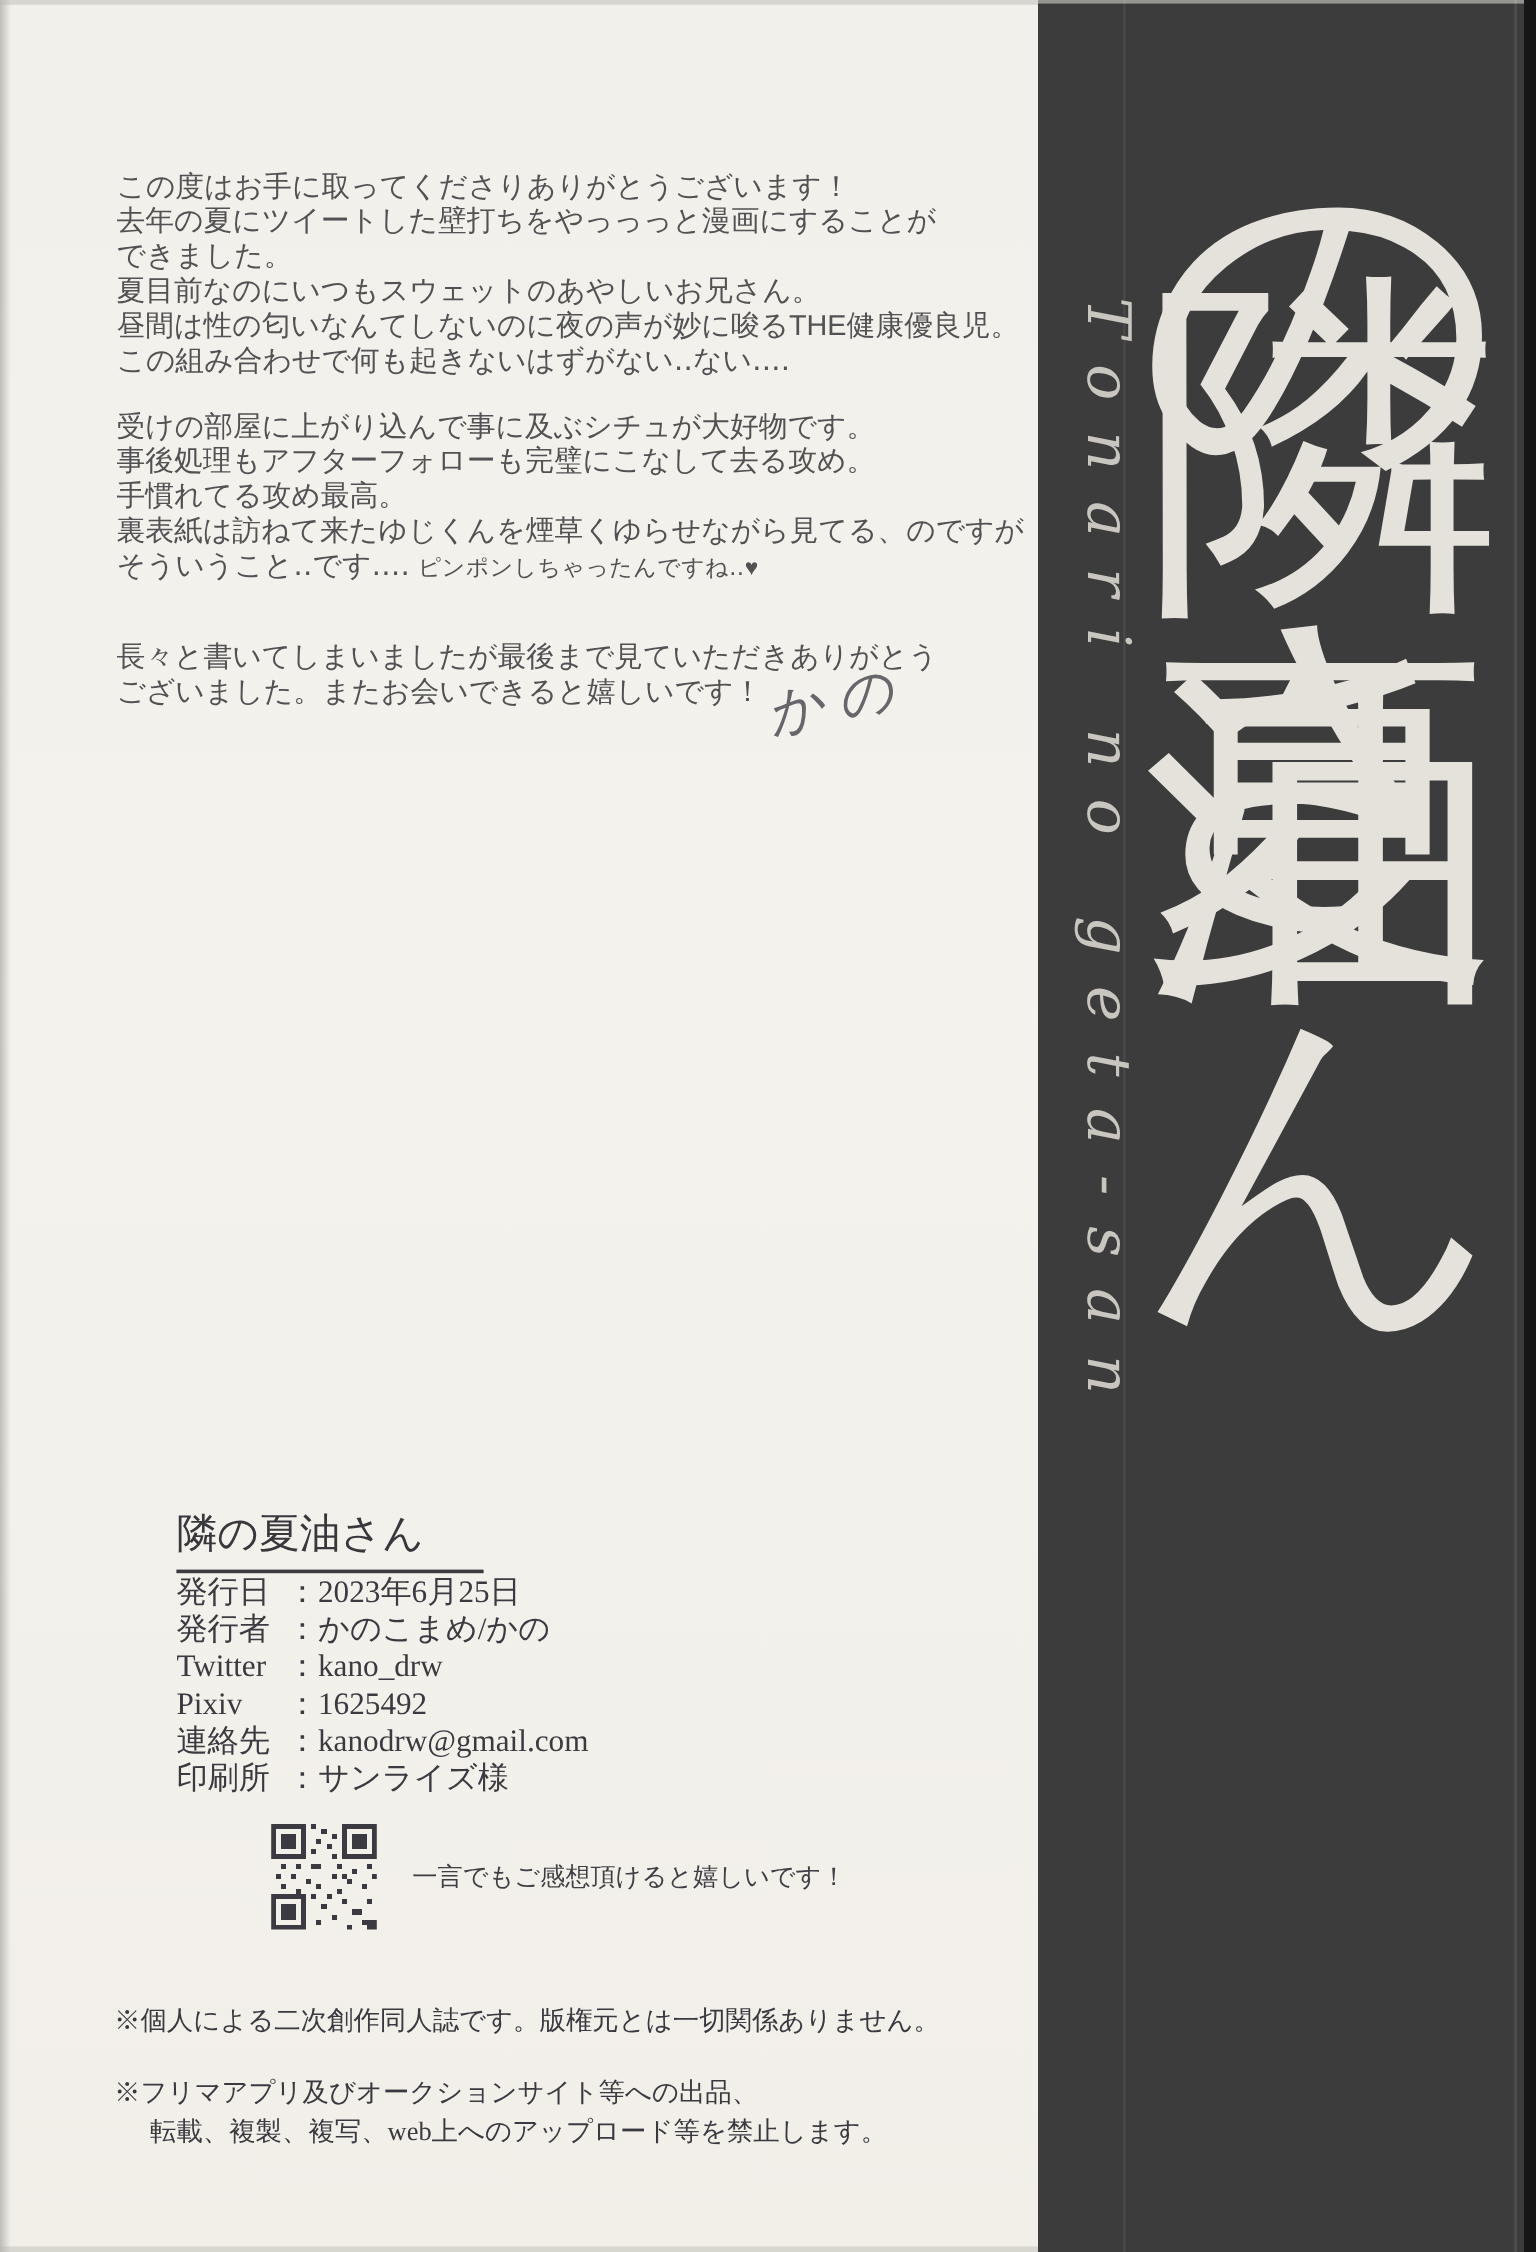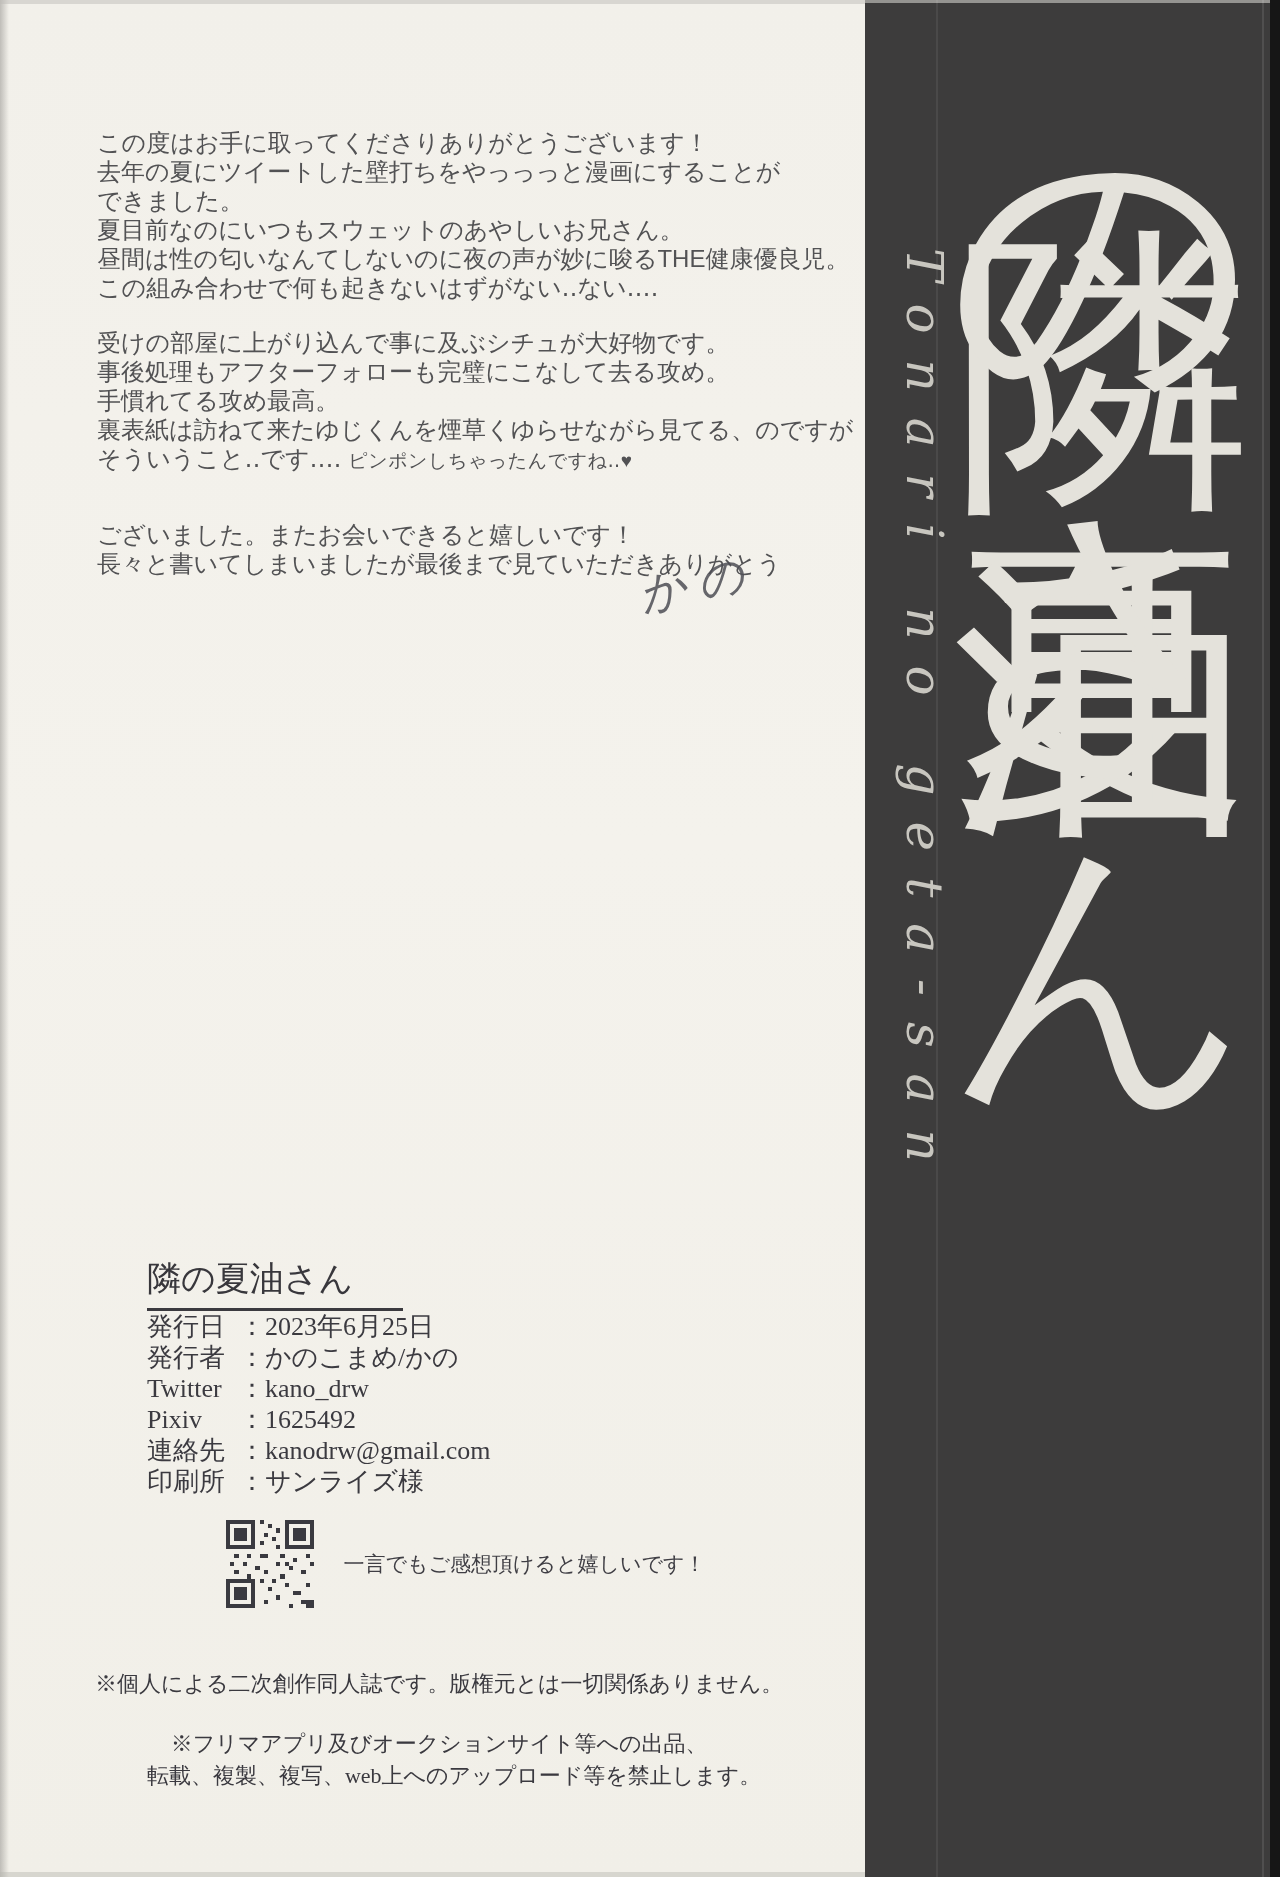--- a/index.html
+++ b/index.html
@@ -30,21 +30,21 @@
     color:#e4e2db;
   }
   .romaji {
     position:absolute; left:88px; top:248px; width:1020px; height:48px;
     transform-origin:0 0; transform:rotate(90deg);
     font-family:"DejaVu Serif","Liberation Serif",serif; font-style:italic;
     font-size:50px; letter-spacing:26px; color:#d4d2cb; white-space:nowrap; opacity:.92;
   }
 
   
-  .afterword { position:absolute; left:97px; top:128px; width:772px; color:#525254; }
+  .afterword { position:absolute; left:97px; top:141px; width:772px; color:#525254; }
   .line { font-size:24px; line-height:29px; white-space:nowrap; }
   .para-2 { margin-top:26px; }
   .para-3 { margin-top:45px; }
   .small-note { font-size:19px; letter-spacing:.5px; }
   .signature {
     position:absolute; left:642px; top:552px; display:inline-block;
     font-family:"DejaVu Serif","Liberation Serif",serif;
     font-size:46px; letter-spacing:12px; color:#4e4e55; opacity:.85;
     transform:rotate(-12deg) skewX(-10deg); white-space:nowrap;
   }
@@ -59,21 +59,21 @@
   .row-label { width:92px; flex:0 0 92px; }
   .qr-row { margin-top:23px; padding-left:17px; display:flex; align-items:center; gap:30px;justify-content:center; }
   .qr { width:88px; height:88px; display:block; }
   .qr-caption { font-size:21px; white-space:nowrap; color:#3f3e44; }
 
   .disclaimers { position:absolute; left:95px; top:1668px;
                  font-family:"Liberation Serif","DejaVu Serif",serif;
                  font-size:22px; line-height:32px; color:#3a393f; }
   .disclaimers .line2 { margin-top:28px; }
   .disclaimers .line3 { padding-left:30px; }
-  .disc-line { white-space:nowrap;text-align:center; }
+  .disc-line { white-space:nowrap; }
 </style>
 </head>
 <body>
 
 <div class="page">
 
   <div class="edge-left"></div>
   <div class="edge-top"></div>
   <div class="edge-bottom"></div>
 
@@ -90,22 +90,22 @@
       <div class="line">受けの部屋に上がり込んで事に及ぶシチュが大好物です。</div>
       <div class="line">事後処理もアフターフォローも完璧にこなして去る攻め。</div>
       <div class="line">手慣れてる攻め最高。</div>
       <div class="line">裏表紙は訪ねて来たゆじくんを煙草くゆらせながら見てる、のですが</div>
       <div class="line">
         <span>そういうこと‥です‥‥</span>
         <span class="small-note">ピンポンしちゃったんですね‥♥</span>
       </div>
     </div>
     <div class="para-3">
+      <div class="line">長々と書いてしまいましたが最後まで見ていただきありがとう</div>
       <div class="line">ございました。またお会いできると嬉しいです！</div>
-      <div class="line">長々と書いてしまいましたが最後まで見ていただきありがとう</div>
     </div>
   </div>
 
   <div class="signature">かの</div>
 
   <div class="colophon">
     <div class="colophon-title">隣の夏油さん</div>
     <div class="divider"></div>
     <div class="rows">
       <div class="row">

